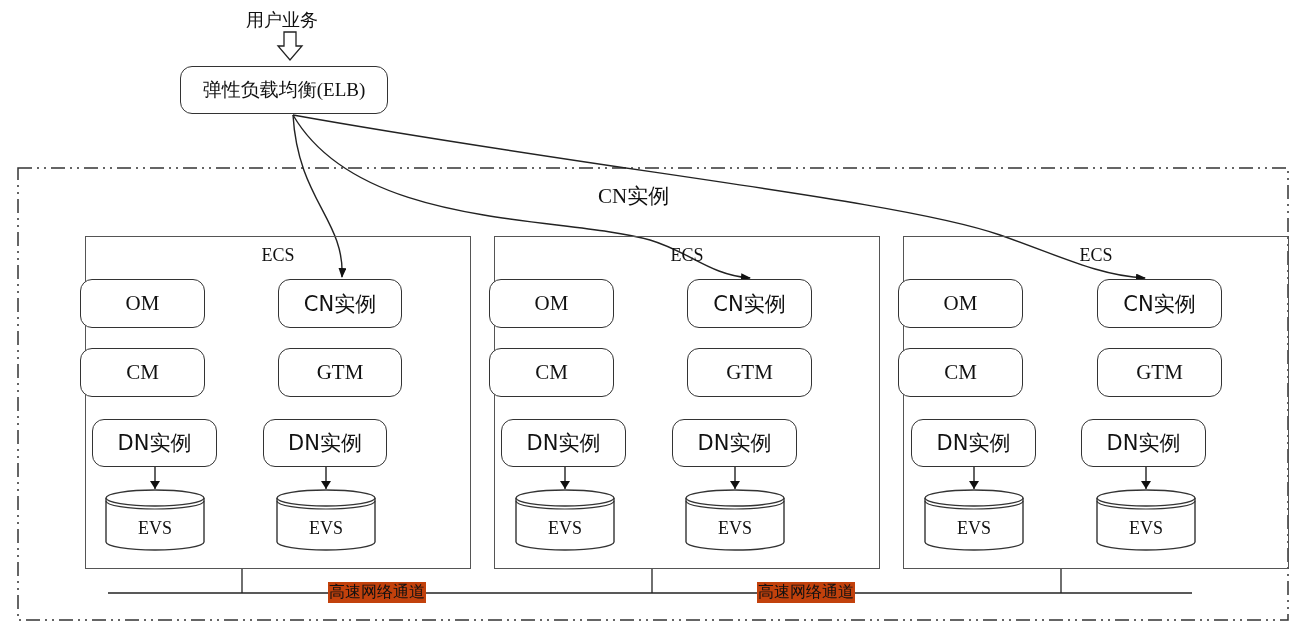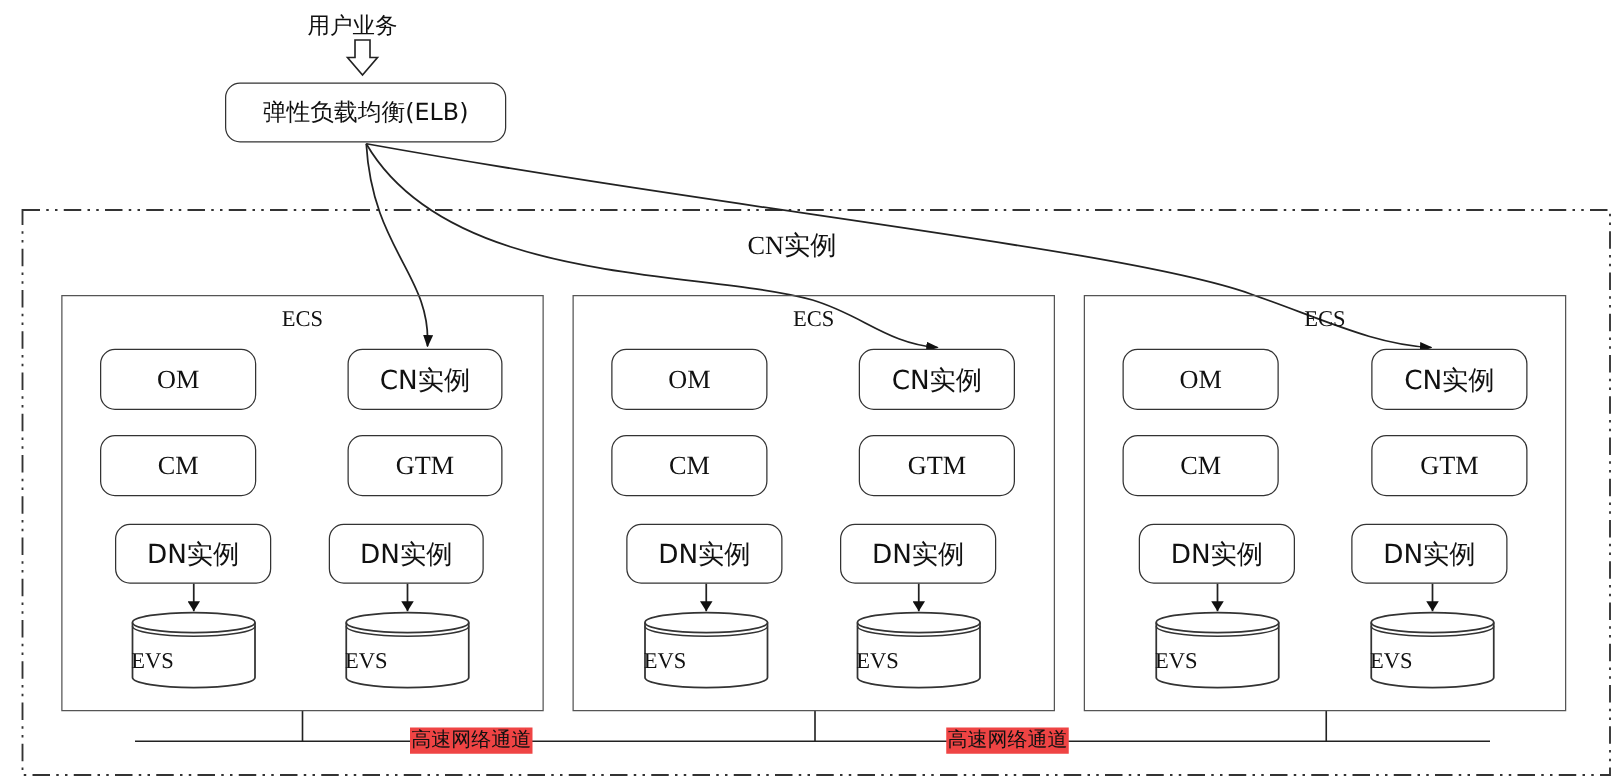--- a/index.html
+++ b/index.html
@@ -2,26 +2,26 @@
 <html><head>
   <meta charset="utf-8">
   <style>
     html, body { margin: 0; padding: 0; background: #ffffff; }
     body { width: 1298px; height: 627px; position: relative; overflow: hidden;
            font-family: "Liberation Serif", "DejaVu Serif", serif; color: #111; }
     .abs { position: absolute; }
     .box { position: absolute; box-sizing: border-box; border: 1.5px solid #333;
            border-radius: 12px; background: #fff; display: flex; align-items: center;
            justify-content: center; font-size: 21px; }
-    .ecs { position: absolute; box-sizing: border-box; border: 1.5px solid #555; background: transparent; }
+    .ecs { position: absolute; box-sizing: border-box; border: 1.5px solid #555; background: transparent; margin-left: 36px; }
     .ecs-label { position: absolute; font-size: 18px; width: 100%; text-align: center; top: 8px; left: 0; }
     .cjk { font-family: "DejaVu Sans", "Liberation Sans", sans-serif; }
     .evs { position: absolute; width: 100px; height: 64px; }
-    .evs-label { position: absolute; left: 0; width: 100%; top: 28px; font-size: 18px; }
-    .net-label { position: absolute; font-size: 16px; background: #ef4444; padding: 0 1px;
+    .evs-label { position: absolute; left: 0; width: 100%; text-align: center; top: 28px; font-size: 18px; }
+    .net-label { position: absolute; font-size: 16px; background: #c2410c; padding: 0 1px;
                  font-family: Liberation Serif, serif; }
     svg.overlay { position: absolute; left: 0; top: 0; }
   </style>
 </head>
 <body>
 
 <svg class="overlay" width="1298" height="627">
   <defs>
     <marker id="arrowhead" markerWidth="10" markerHeight="8" refX="9" refY="4" orient="auto" markerUnits="userSpaceOnUse">
       <path d="M0,0 L10,4 L0,8 Z" fill="#111"></path>
@@ -36,21 +36,21 @@
   <path d="M293,115 C360,230 560,215 650,240 C690,252 710,275 750,278" fill="none" stroke="#222" stroke-width="1.4" marker-end="url(#arrowhead)"></path>
   <path d="M293,115 C600,170 900,200 1000,235 C1060,256 1100,276 1145,278" fill="none" stroke="#222" stroke-width="1.4" marker-end="url(#arrowhead)"></path>
 
   <line x1="108" y1="593" x2="1192" y2="593" stroke="#222" stroke-width="1.3"></line>
   <line x1="242" y1="568" x2="242" y2="593" stroke="#222" stroke-width="1.3"></line>
   <line x1="652" y1="568" x2="652" y2="593" stroke="#222" stroke-width="1.3"></line>
   <line x1="1061" y1="568" x2="1061" y2="593" stroke="#222" stroke-width="1.3"></line>
 </svg>
 
 <div class="abs cjk" style="left:246px; top:8px; font-size:18px;">用户业务</div>
-<div class="box cjk" style="left:180px; top:66px; width:225px; height:48px; font-size:19px;">
+<div class="box cjk" style="left:180px; top:66px; width:208px; height:48px; font-size:19px;font-family:Liberation Serif, serif;">
   <span>弹性负载均衡(ELB)</span>
 </div>
 <div class="abs" style="left:598px; top:182px; font-size:21px;">
   <span>CN实例</span>
 </div>
 
 <div class="ecs" style="left:49px; top:236px; width:386px; height:333px;">
   <div class="ecs-label">ECS</div>
 </div>
 <div class="box" style="left:80px; top:279px; width:125px; height:49px;">

